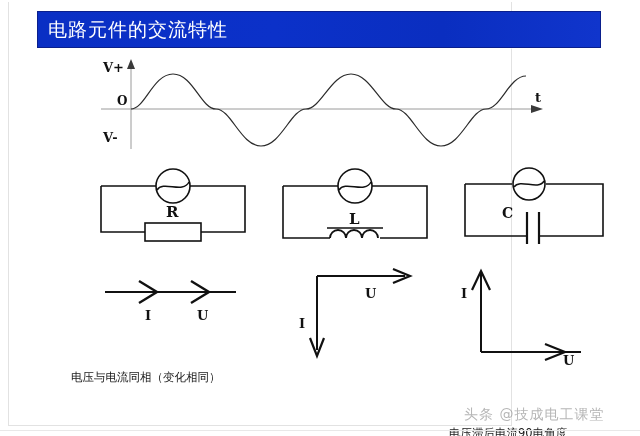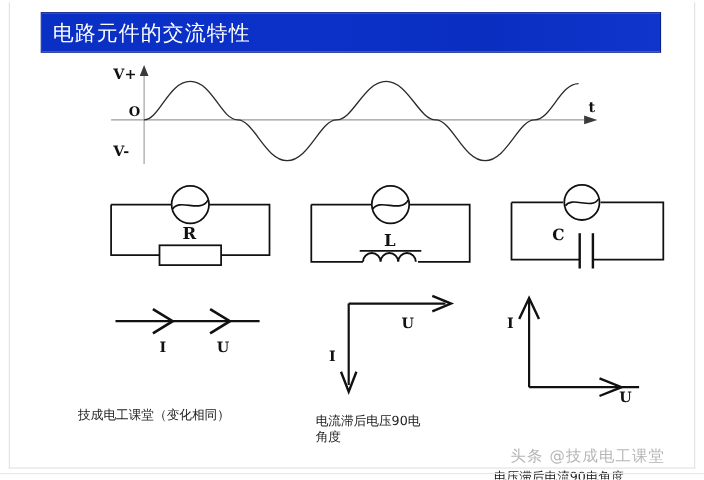--- a/index.html
+++ b/index.html
@@ -11,21 +11,21 @@
     width: 640px;
     height: 436px;
     font-family: "Liberation Sans", sans-serif;
     overflow: hidden;
     position: relative;
   }
   .slide {
     position: absolute;
     left: 8px;
     top: 2px;
-    width: 624px;
+    width: 504px;
     height: 424px;
     background: #ffffff;
     border: 1px solid #e2e2e2;
     border-top: none;
     box-sizing: border-box;
   }
   .slide-outer-line {
     position: absolute;
     left: 0;
     top: 430px;
@@ -191,23 +191,22 @@
       <line x1="22" y1="86" x2="22" y2="6" stroke="#111111" stroke-width="2"></line>
       <path d="M13,24 L22,5 L31,24" fill="none" stroke="#111111" stroke-width="2.2"></path>
 
       <line x1="22" y1="86" x2="122" y2="86" stroke="#111111" stroke-width="2"></line>
       <path d="M86,78 L106,86 L86,94" fill="none" stroke="#111111" stroke-width="2.2"></path>
       <text class="lbl" x="2" y="32" font-size="13">I</text>
       <text class="lbl" x="104" y="99" font-size="13">U</text>
     </svg>
   </div>
 
-  <div class="caption cap1">技成电工课堂（变化相同）</div>
-
-  <div class="caption cap2">电流滞后电压90电角度</div>
+  <div class="caption cap1">电压与电流同相（变化相同）</div>
+
 
   <div class="caption cap3">电压滞后电流90电角度</div>
 
   <div class="watermark">头条 @技成电工课堂</div>
 
 </div>
 
 <div class="slide-outer-line"></div>
 
 </body></html>

